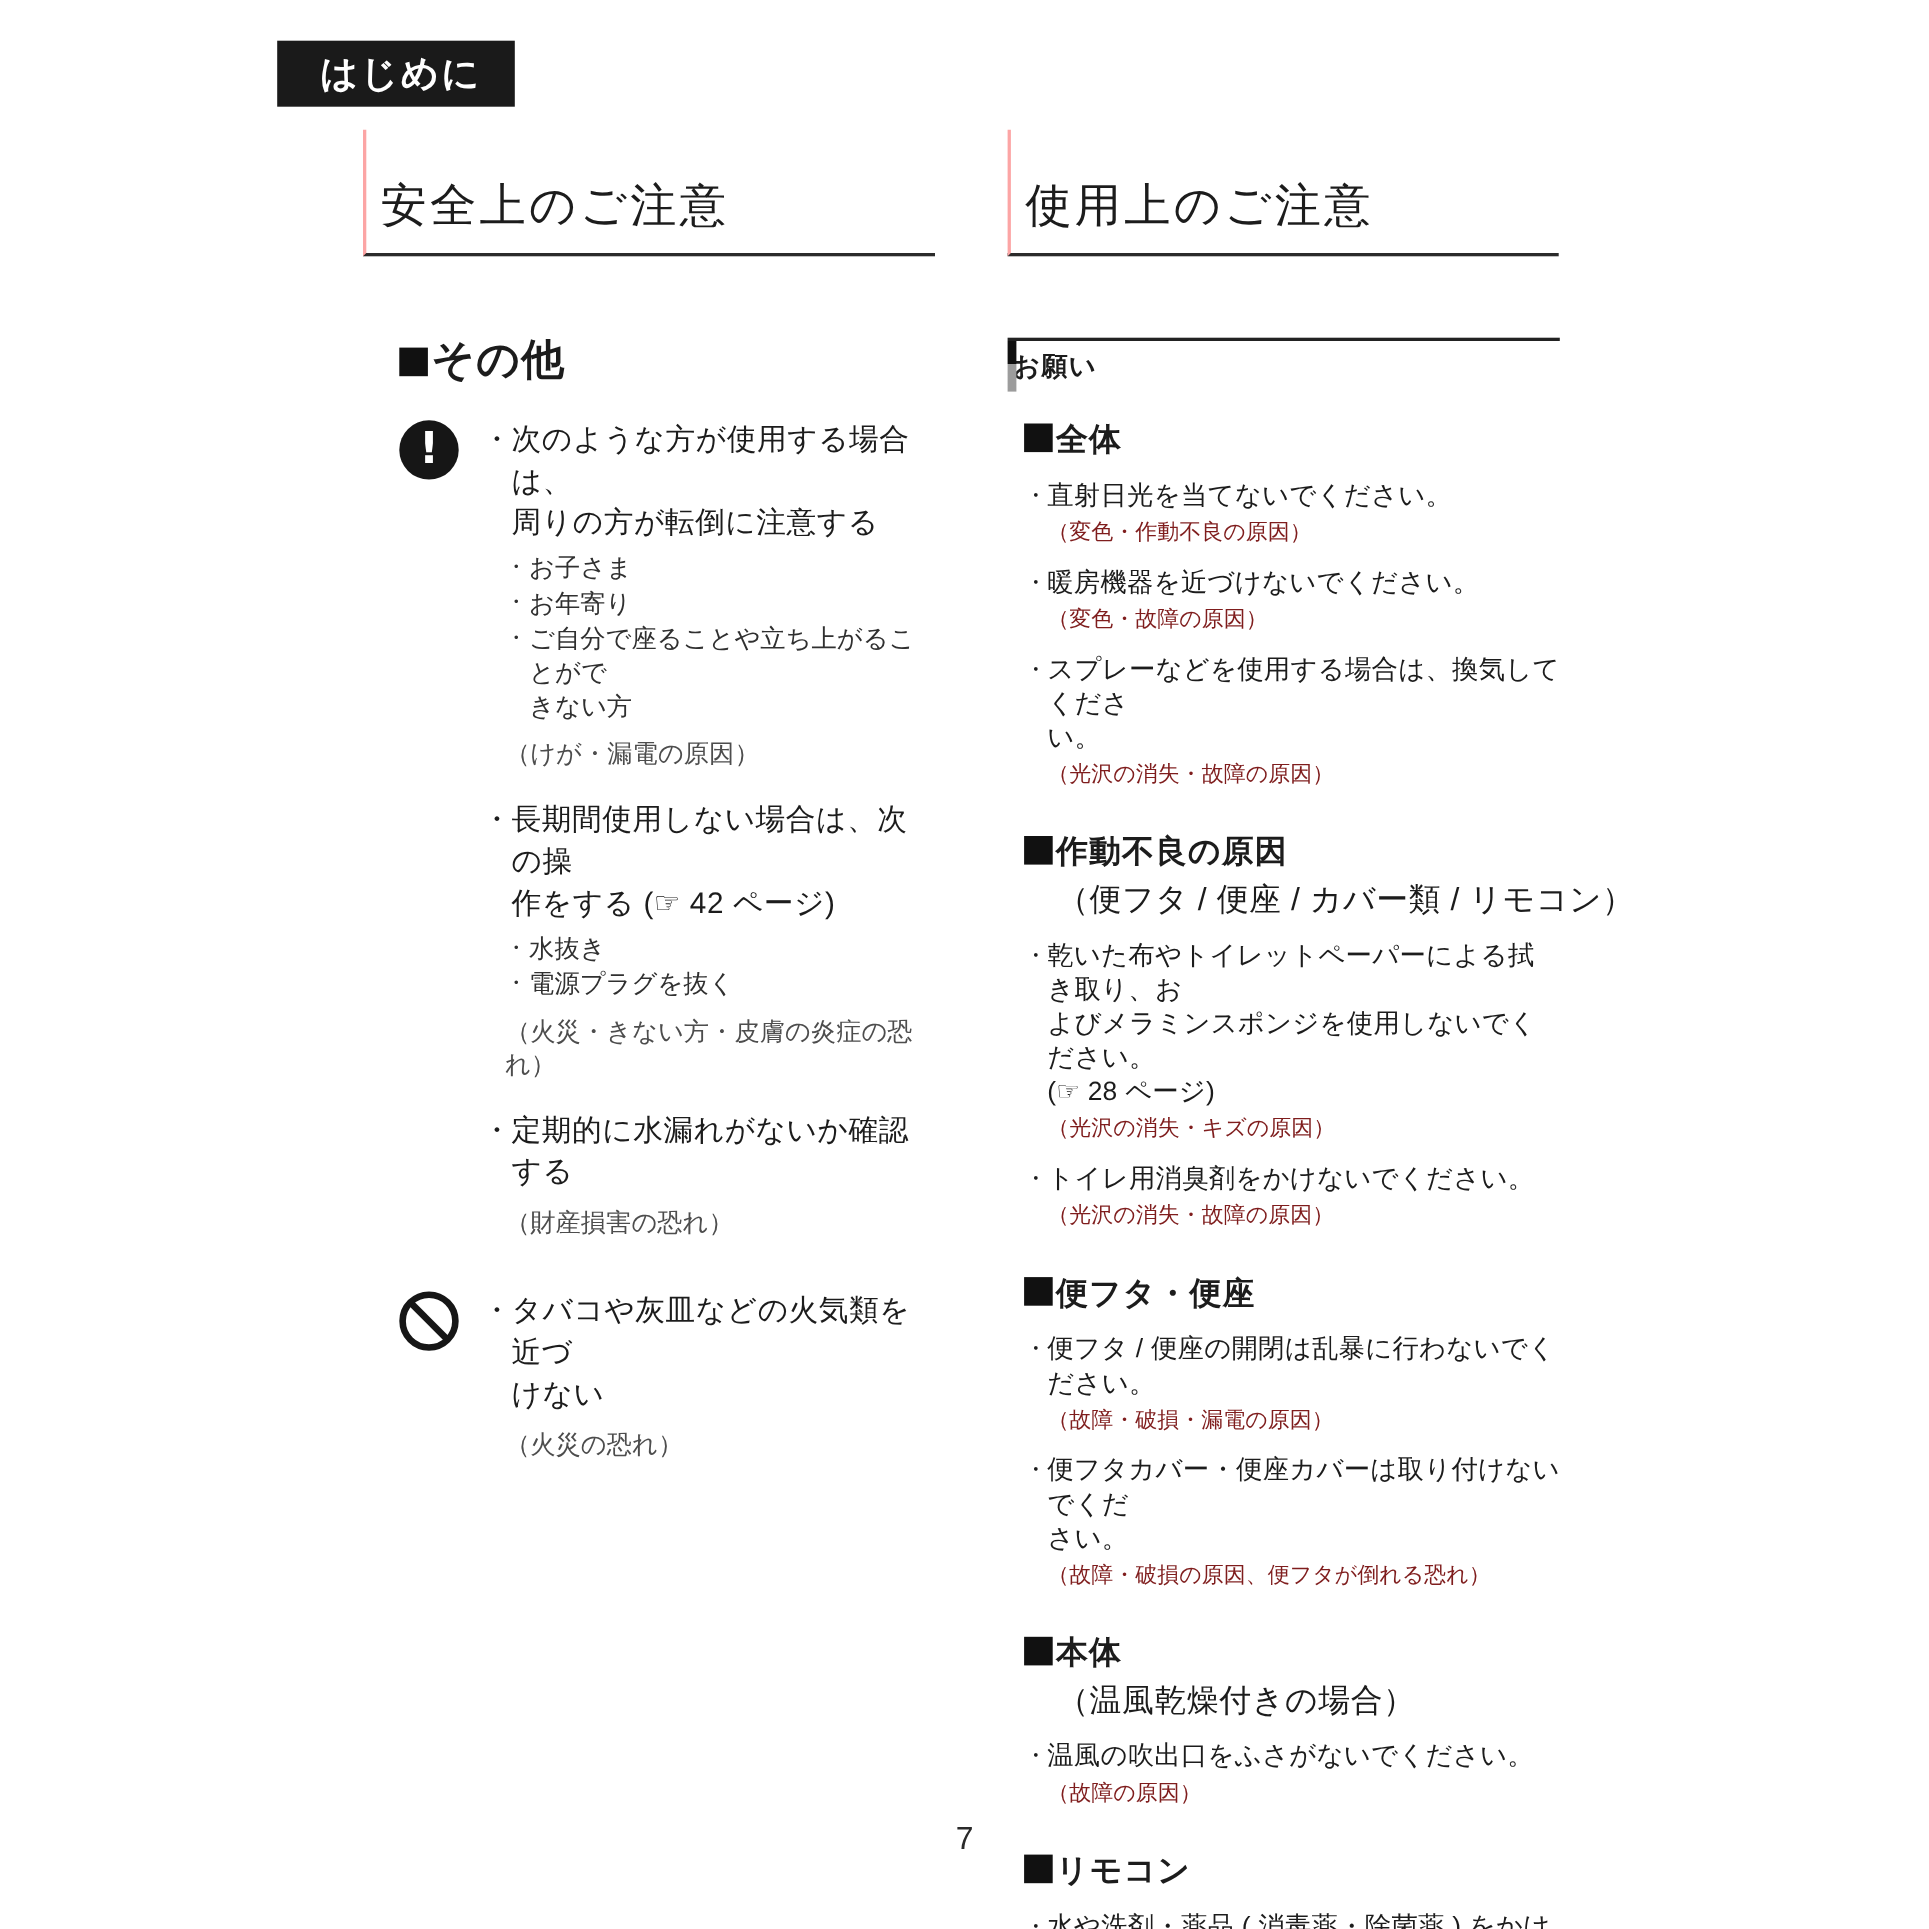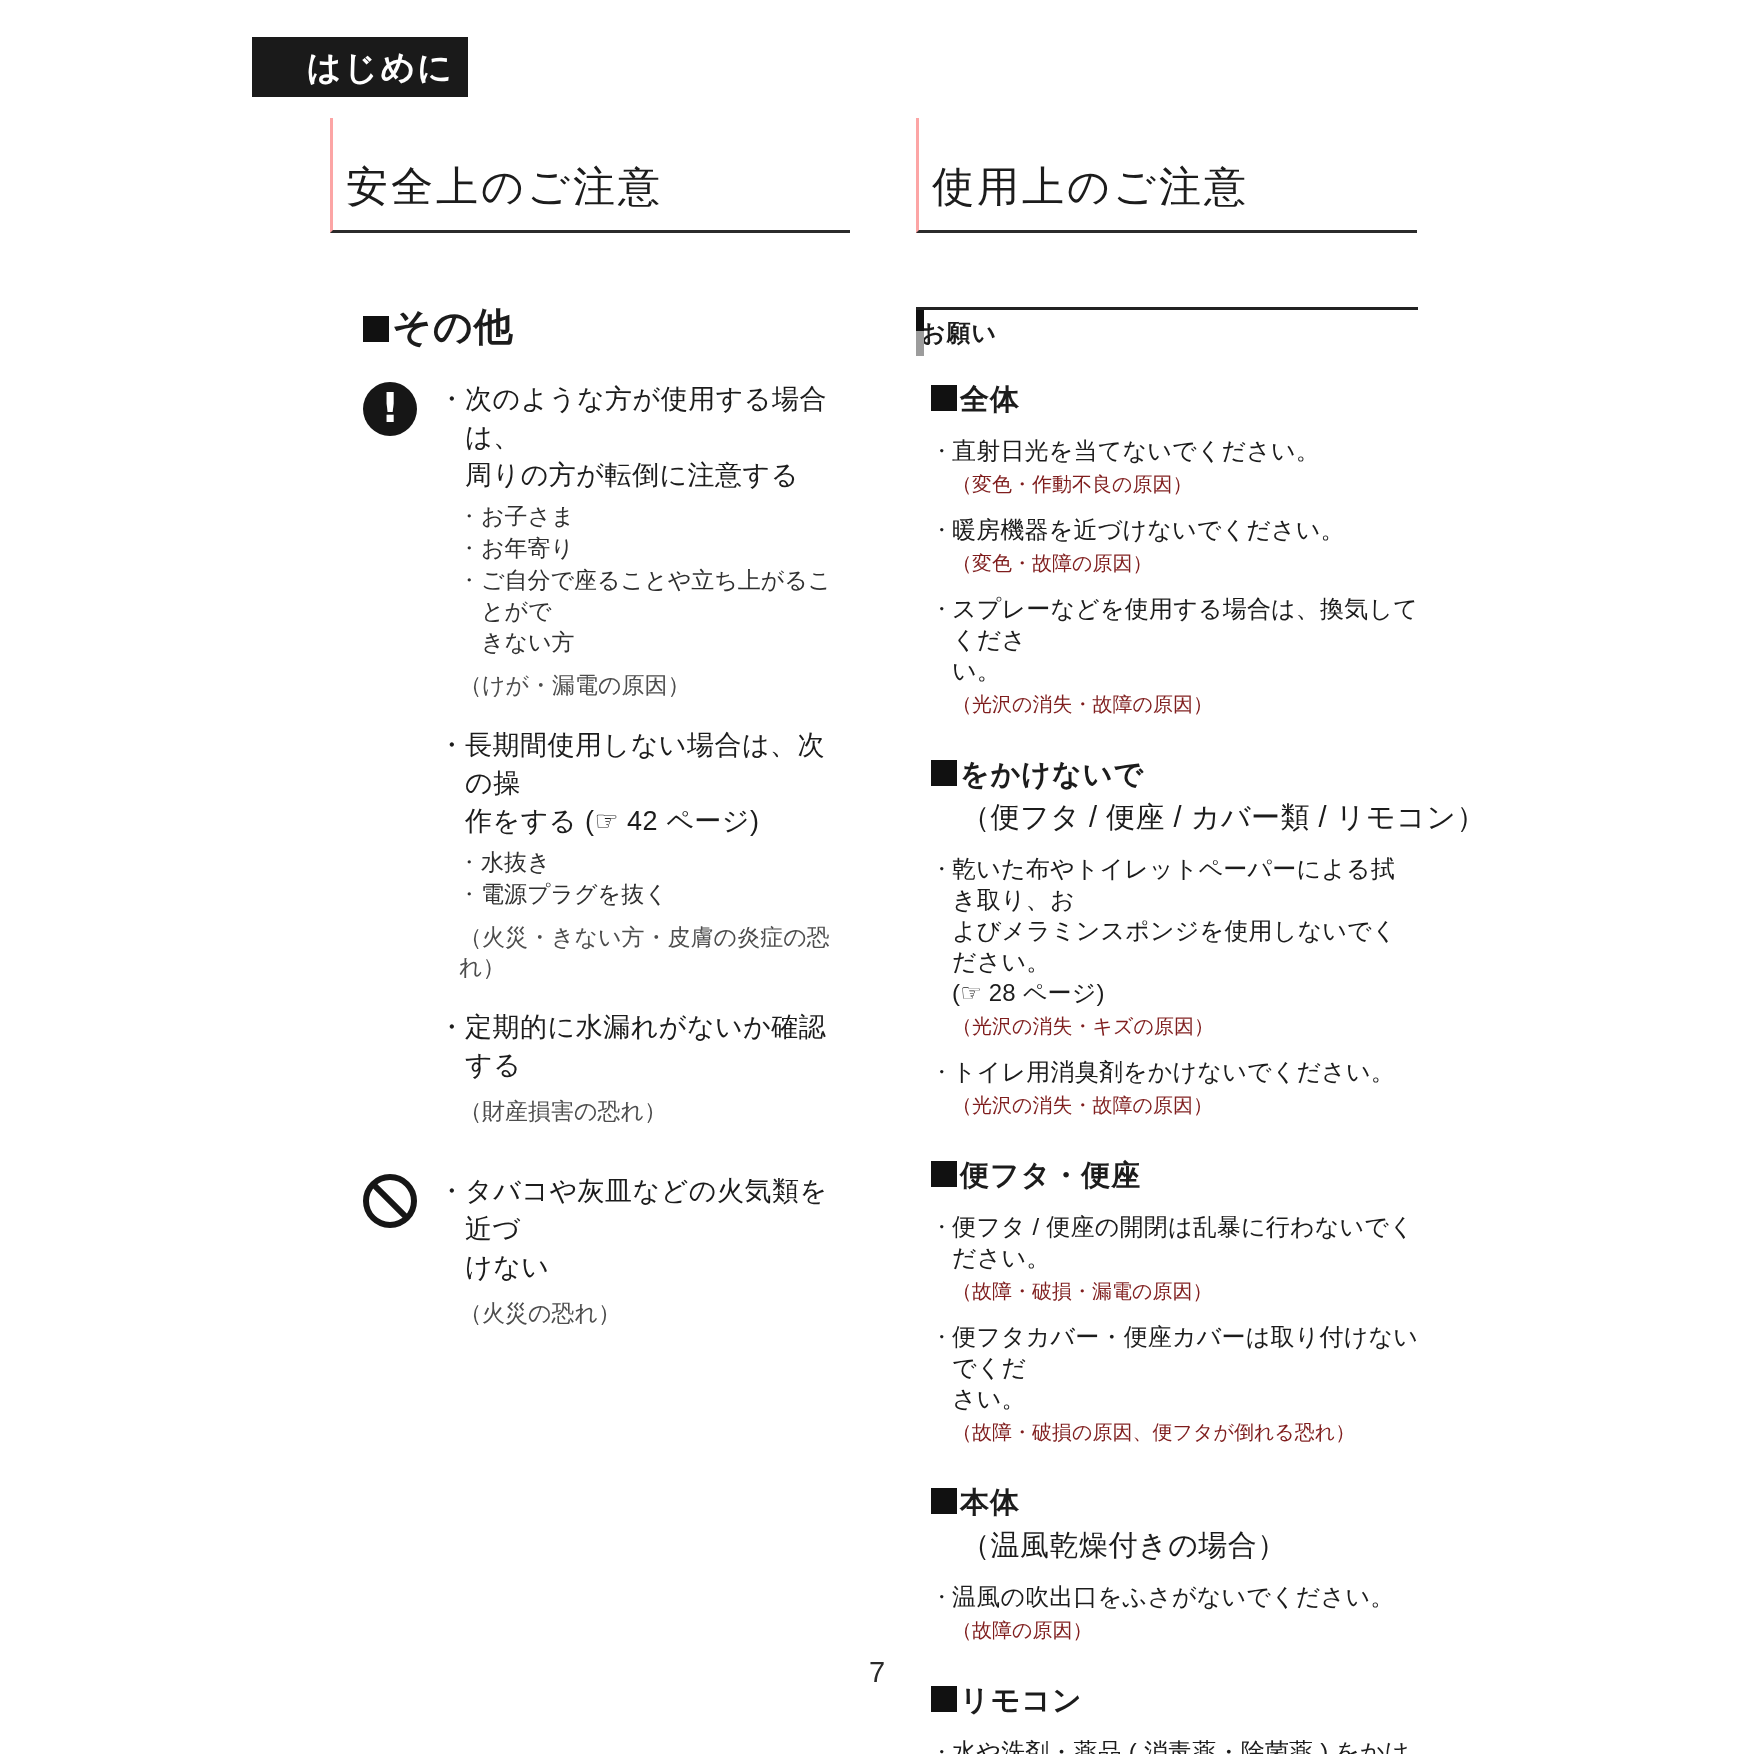--- a/index.html
+++ b/index.html
@@ -2,21 +2,21 @@
 <html lang="ja"><head>
 <meta charset="utf-8">
 <style>
   html,body{margin:0;padding:0;background:#e8e8e8}
   .page{position:relative;width:1754px;height:1754px;background:#ffffff;overflow:hidden;
         font-family:"Liberation Sans","DejaVu Sans",sans-serif;color:#1c1c1c;margin:0 auto}
 
   
   .badge{position:absolute;left:252px;top:37px;width:216px;height:60px;background:#1a1a1a;
          color:#fff;font-size:34px;font-weight:bold;text-align:right;line-height:60px;
-         padding-right:14px;box-sizing:border-box;letter-spacing:2px}
+         padding-right:30px;box-sizing:border-box;letter-spacing:2px}
 
   
   .col-header{position:absolute;top:118px;height:115px;box-sizing:border-box;
               border-left:3px solid #fca5a5;border-bottom:3px solid #2b2b2b}
   .col-header .title{font-size:42px;letter-spacing:3px;padding-left:13px;margin-top:41px;white-space:nowrap}
   .col-header.lh{left:330px;width:520px}
   .col-header.rh{left:916px;width:501px}
 
   
   .left-content{position:absolute;left:363px;top:300px;width:475px}
@@ -154,21 +154,21 @@
         <div class="item-rnote">
           <div class="ln">（変色・故障の原因）</div>
         </div>
         <div class="item-bullet">
           <div class="ln"><span class="mk">・</span>スプレーなどを使用する場合は、換気してくださ</div>
           <div class="ln cont">い。</div>
         </div>
         <div class="item-rnote">
           <div class="ln">（光沢の消失・故障の原因）</div>
         </div>
-        <div class="r-sec-h"><span class="sq"></span><span>をかけないで</span></div>
+        <div class="r-sec-h"><span class="sq"></span><span>作動不良の原因</span></div>
         <div class="r-sec-h2">（便フタ / 便座 / カバー類 / リモコン）</div>
         <div class="item-bullet">
           <div class="ln"><span class="mk">・</span>乾いた布やトイレットペーパーによる拭き取り、お</div>
           <div class="ln cont">よびメラミンスポンジを使用しないでください。</div>
           <div class="ln cont">(☞ 28 ページ)</div>
         </div>
         <div class="item-rnote">
           <div class="ln">（光沢の消失・キズの原因）</div>
         </div>
         <div class="item-bullet">

